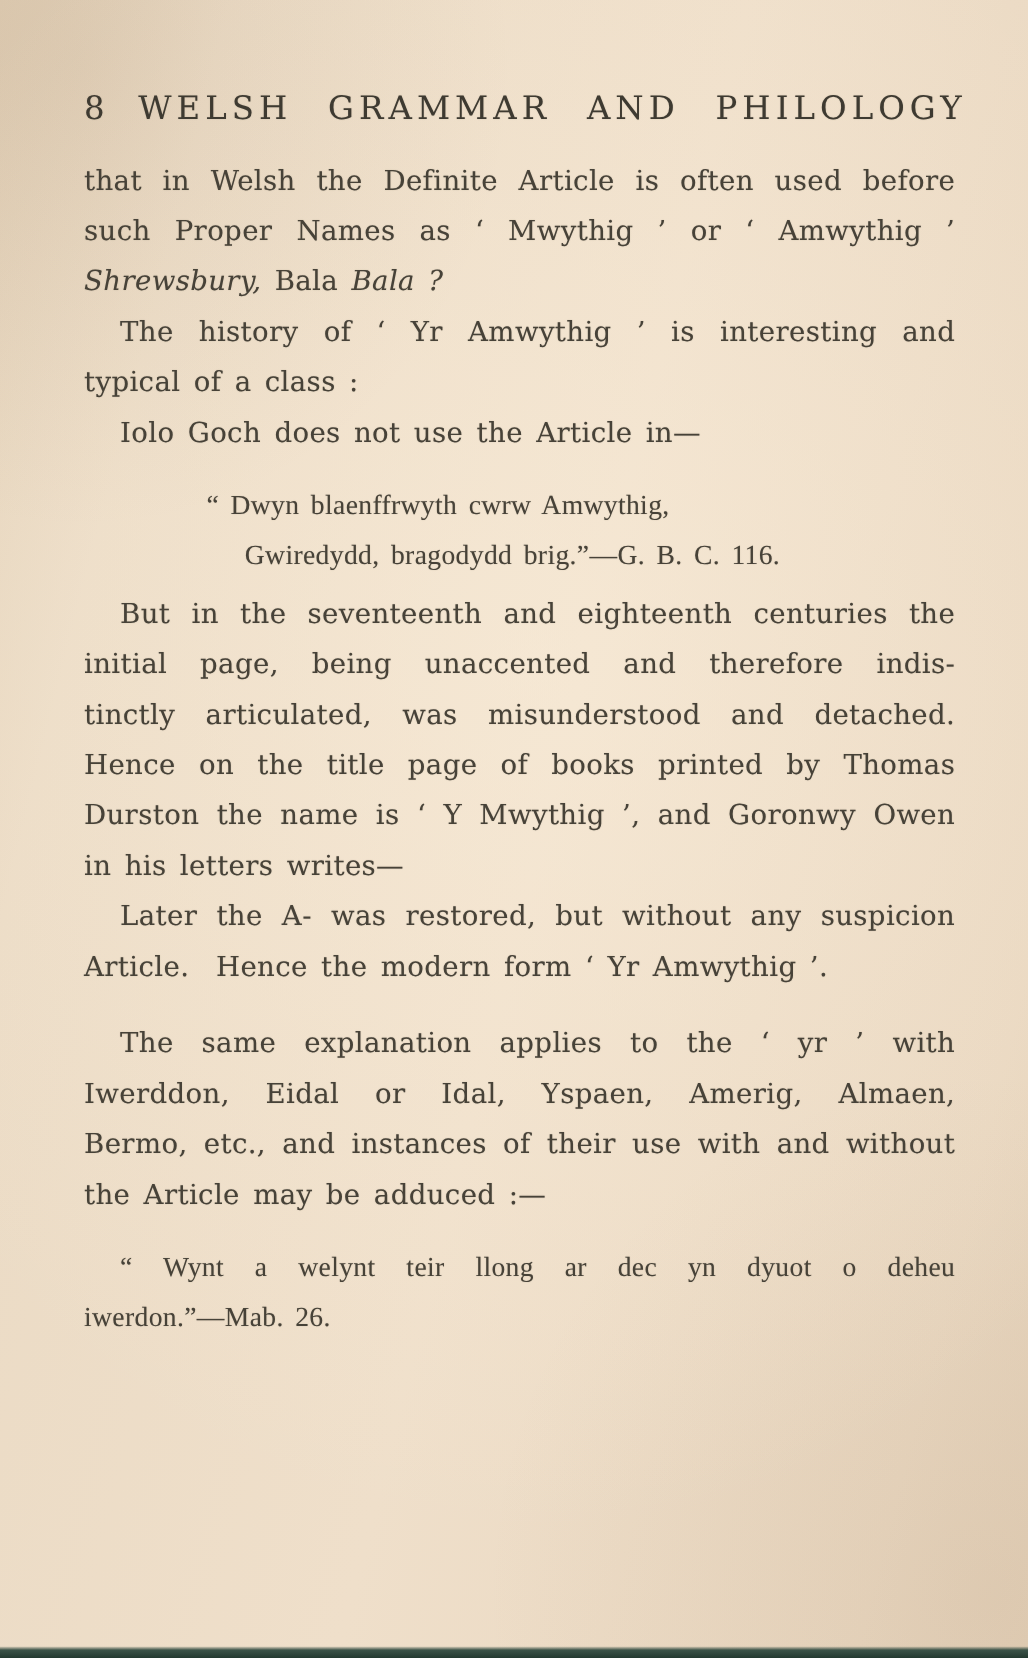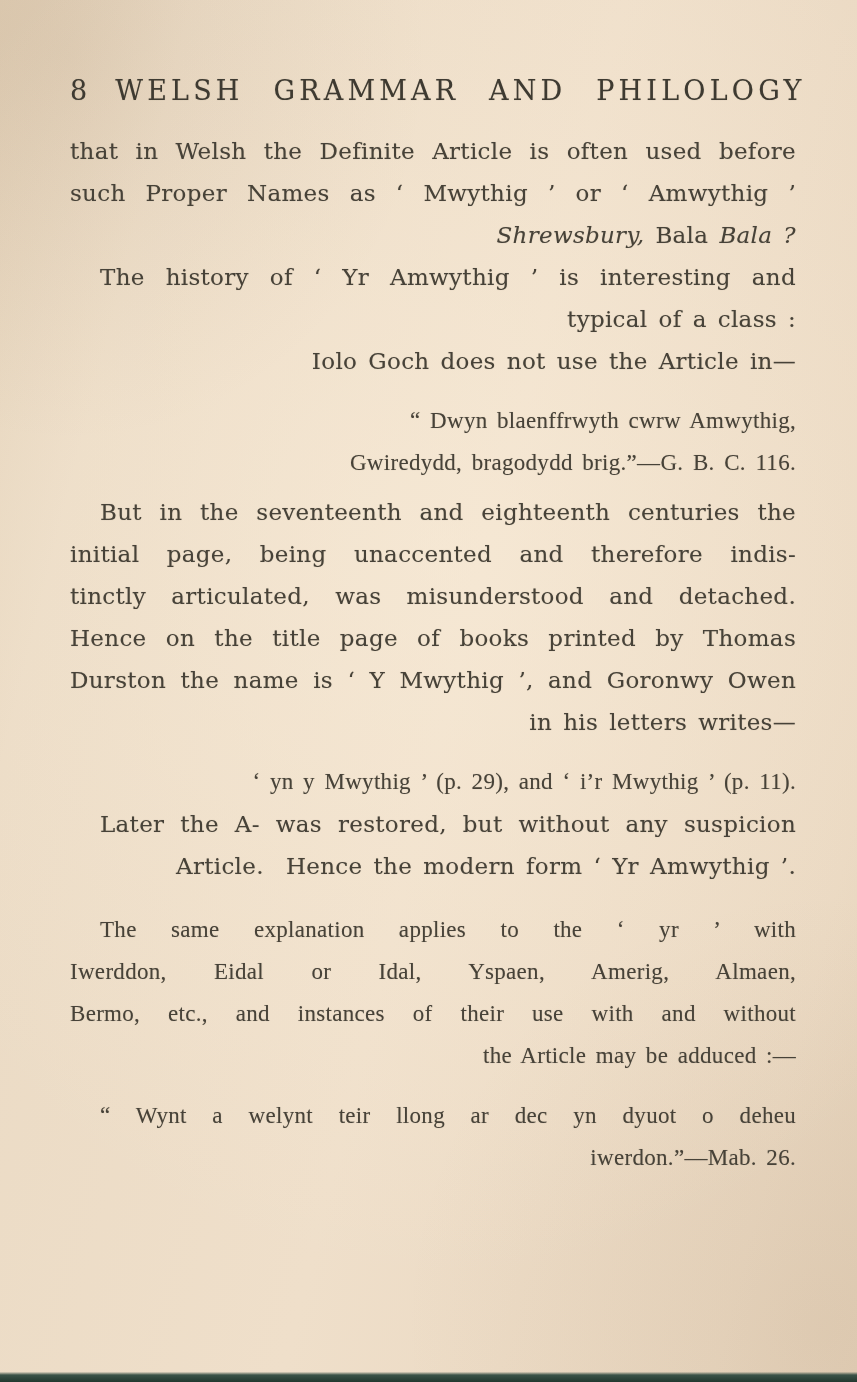--- a/index.html
+++ b/index.html
@@ -26,31 +26,30 @@
     display:flex;align-items:baseline;
     font-size:27px;line-height:34px;color:#3e3a31;
     white-space:nowrap;
   }
   .running-head .num{margin-right:27px;letter-spacing:1px;}
   .running-head .title{letter-spacing:4.2px;word-spacing:17px;}
   .ln{
     font-size:23px;line-height:42px;
     letter-spacing:0.3px;word-spacing:3.5px;
     white-space:normal;
-    text-align:right;
   }
   .j{text-align:justify;text-align-last:justify;}
   .indent{text-indent:30px;}
   .q-dwyn{padding-left:102px;}
   .q-gwir{padding-left:134px;}
   .q-ynm{padding-left:48px;}
   .gap18{margin-top:18px;font-family:Liberation Serif, serif;}
   .gap16{margin-top:0;}
   .gap14{margin-top:7px;}
-  .gap22{margin-top:22px;font-family:Liberation Serif, serif;}
+  .gap22{margin-top:22px;}
   .gap6{margin-top:6px;}
   .it{font-style:italic;}
   .scan-edge{
     position:absolute;left:0;right:0;bottom:0;height:10px;
     background:linear-gradient(180deg,#50645715,#3b5348 30%,#22382f);
   }
 </style>
 </head>
 <body>
 
@@ -84,23 +83,20 @@
 
     <div class="gap14">
       <div class="ln j indent">But in the seventeenth and eighteenth centuries the</div>
       <div class="ln j">initial page, being unaccented and therefore indis-</div>
       <div class="ln j">tinctly articulated, was misunderstood and detached.</div>
       <div class="ln j">Hence on the title page of books printed by Thomas</div>
       <div class="ln j">Durston the name is ‘ Y Mwythig ’, and Goronwy Owen</div>
       <div class="ln">in his letters writes—</div>
     </div>
 
-    <div class="gap18">
-      <div class="ln q-ynm">‘ yn y Mwythig ’ (p. 29), and ‘ i’r Mwythig ’ (p. 11).</div>
-    </div>
 
     <div class="gap16">
       <div class="ln j indent">Later the A- was restored, but without any suspicion</div>
       <div class="ln">Article.&nbsp; Hence the modern form ‘ Yr Amwythig ’.</div>
     </div>
 
     <div class="gap22">
       <div class="ln j indent">The same explanation applies to the ‘ yr ’ with</div>
       <div class="ln j">Iwerddon, Eidal or Idal, Yspaen, Amerig, Almaen,</div>
       <div class="ln j">Bermo, etc., and instances of their use with and without</div>

